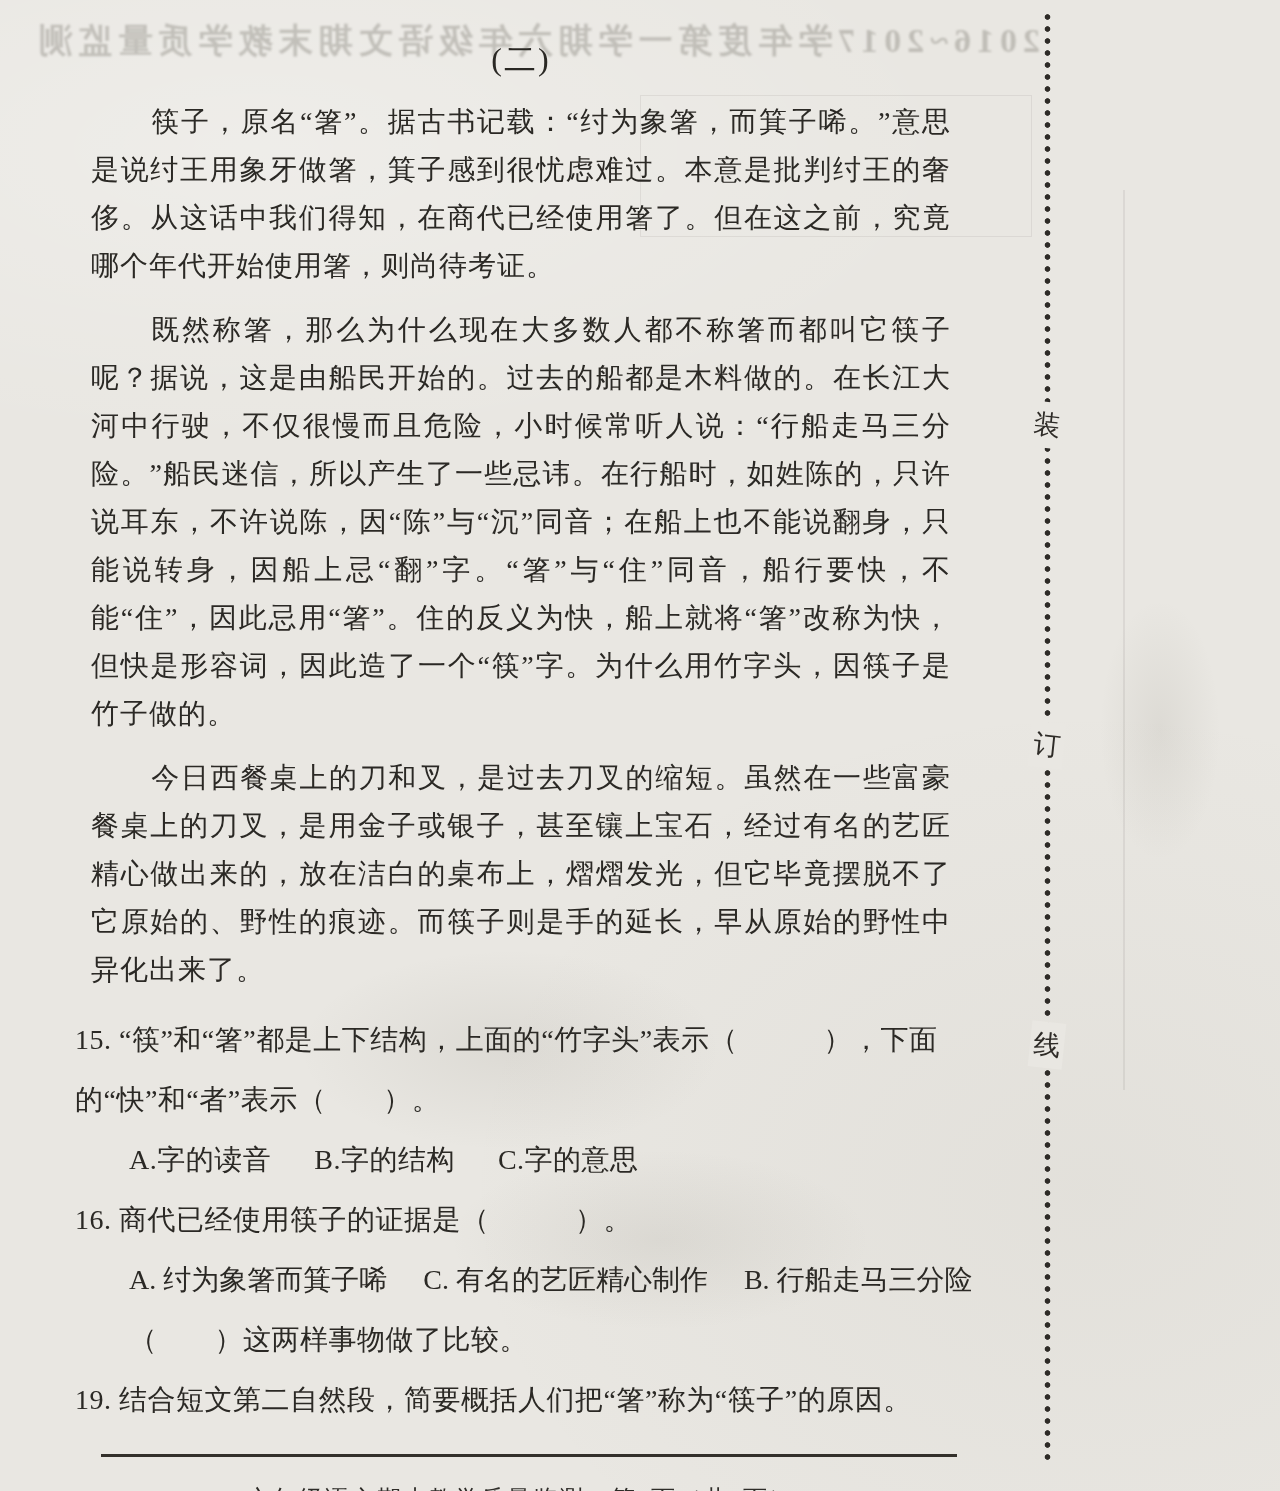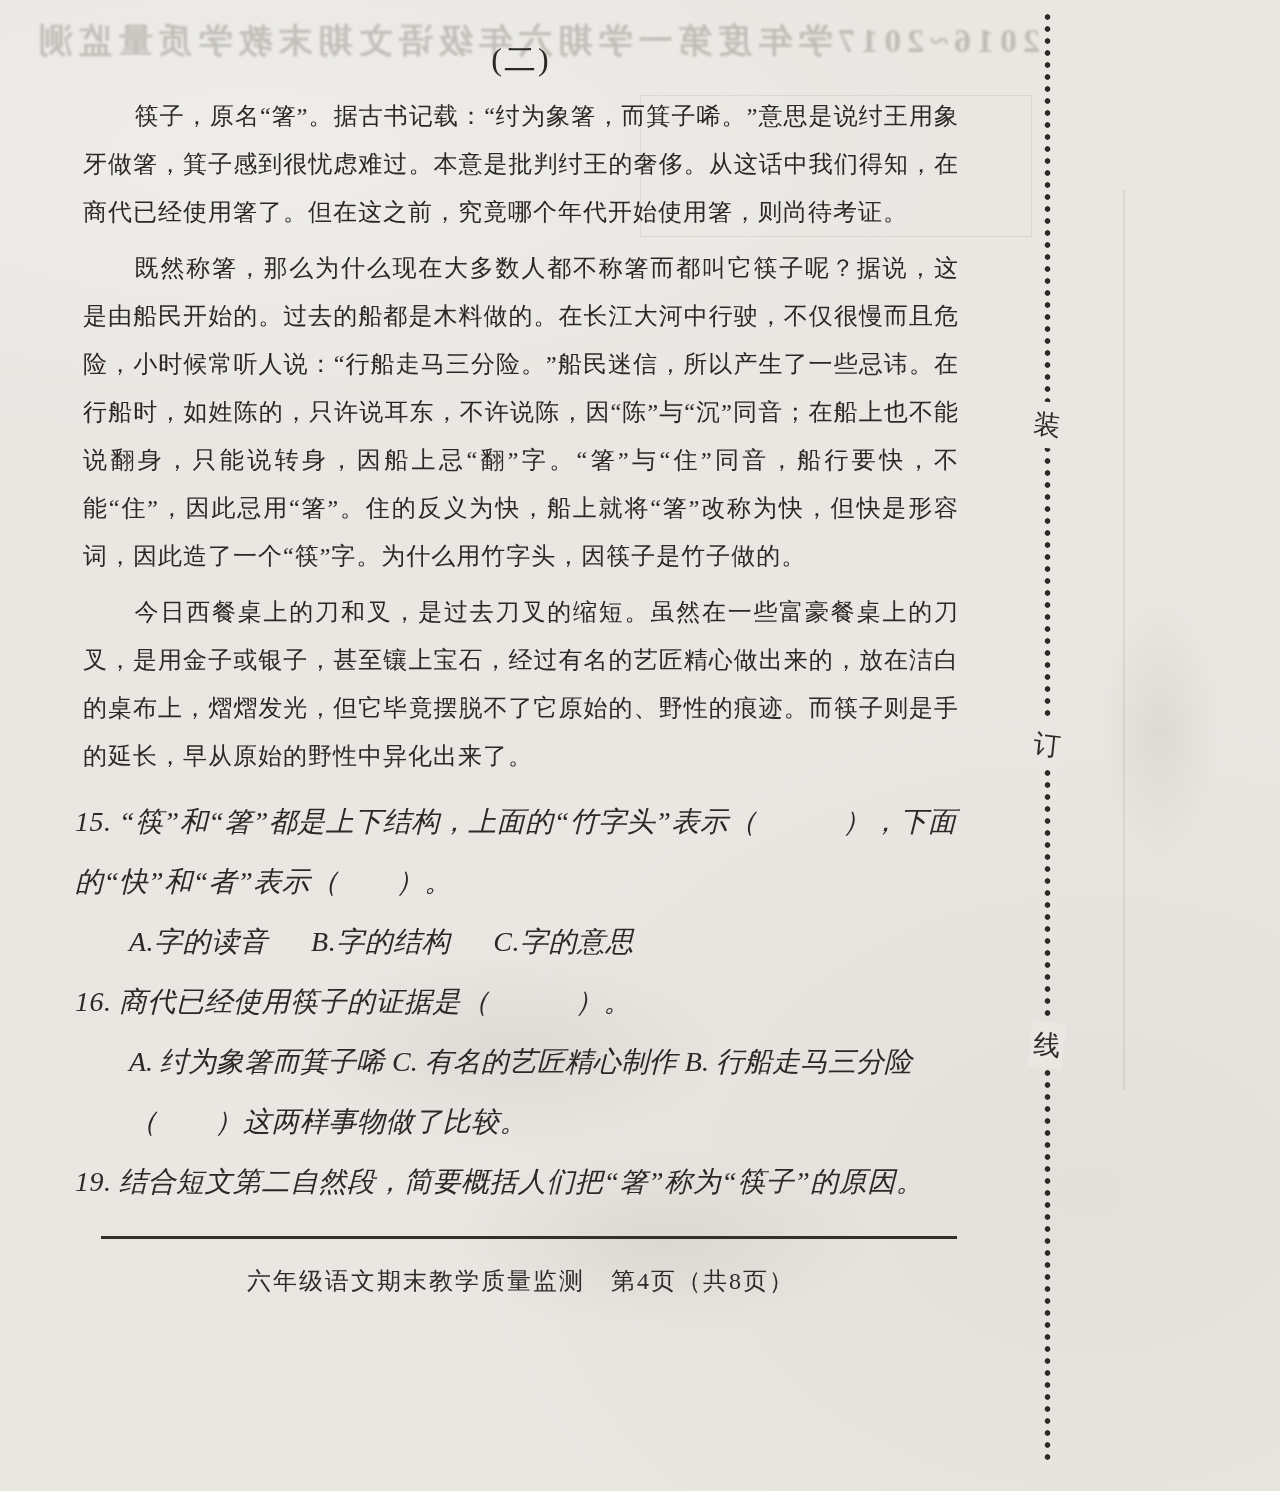--- a/index.html
+++ b/index.html
@@ -32,30 +32,30 @@
   }
   .smudge{position:absolute;border-radius:50%;
     background:radial-gradient(closest-side, rgba(110,105,92,0.10), rgba(0,0,0,0));
   }
   .content{position:absolute;left:75px;top:38px;width:892px;}
   .title{
     margin:0 0 10px 0;font-size:32px;font-weight:normal;
     text-align:center;letter-spacing:2px;color:#2a2824;
   }
   .passage p{
-    margin:8px;font-size:24px;line-height:48px;letter-spacing:1px;
+    margin:16px;font-size:28px;line-height:48px;letter-spacing:1px;
     text-align:justify;text-justify:inter-ideograph;
     text-indent:2.15em;color:#2b2925;
   }
-  .questions{margin-top:12px;font-size:28px;line-height:60px;color:#2b2925;font-style:italic;}
+  .questions{margin-top:12px;font-size:28px;line-height:60px;color:#2b2925;}
   .q-line{white-space:nowrap;letter-spacing:0.5px;}
   .q-indent{padding-left:54px;}
   .options-row{display:flex;padding-left:54px;letter-spacing:0.5px;}
   .options-row.opts-15{gap:43px;}
-  .options-row.opts-16{gap:8px;white-space:nowrap;letter-spacing:0;}
+  .options-row.opts-16{gap:36px;white-space:nowrap;letter-spacing:0;}
   .answer-line{
     margin:24px 0 0 26px;width:856px;height:0;
     border-bottom:3px solid #33302b;
   }
   .footer{
     margin-top:26px;text-align:center;font-size:24px;
     letter-spacing:2px;color:#2e2c28;
   }
   
   .binding{

